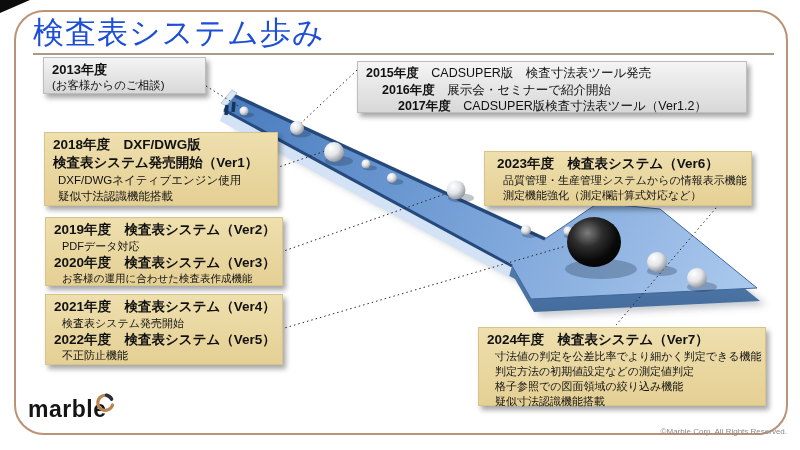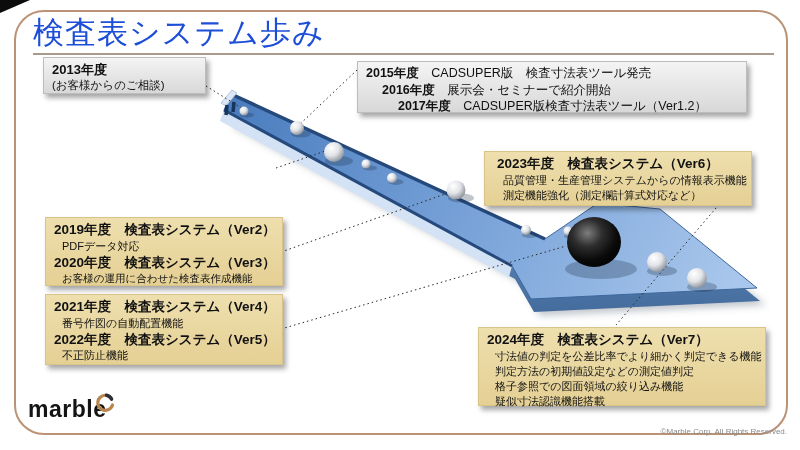--- a/index.html
+++ b/index.html
@@ -135,31 +135,37 @@
     <div class="bl">2013年度</div>
     <div class="rl">(お客様からのご相談)</div>
   </div>
 
   <div class="box gray b2015" style="left:357px;top:61px;width:390px;height:52px;">
     <div class="ln"><span class="y">2015年度</span><span>　CADSUPER版　検査寸法表ツール発売</span></div>
     <div class="ln i1"><span class="y">2016年度</span><span>　展示会・セミナーで紹介開始</span></div>
     <div class="ln i2"><span class="y">2017年度</span><span>　CADSUPER版検査寸法表ツール（Ver1.2）</span></div>
   </div>
 
+  <div class="box tan b2018" style="left:44px;top:132px;width:234px;height:74px;">
+    <div class="bl">2018年度　DXF/DWG版</div>
+    <div class="bl">検査表システム発売開始（Ver1）</div>
+    <div class="rl">DXF/DWGネイティブエンジン使用</div>
+    <div class="rl">疑似寸法認識機能搭載</div>
+  </div>
 
   <div class="box tan b2019" style="left:45px;top:217px;width:238px;height:69px;">
     <div class="bl">2019年度　検査表システム（Ver2）</div>
     <div class="rl">PDFデータ対応</div>
     <div class="bl">2020年度　検査表システム（Ver3）</div>
     <div class="rl small">お客様の運用に合わせた検査表作成機能</div>
   </div>
 
   <div class="box tan b2021" style="left:45px;top:294px;width:238px;height:71px;">
     <div class="bl">2021年度　検査表システム（Ver4）</div>
-    <div class="rl">番号作図の自動配置機能</div>
+    <div class="rl">検査表システム発売開始</div>
     <div class="bl">2022年度　検査表システム（Ver5）</div>
     <div class="rl">不正防止機能</div>
   </div>
 
   <div class="box tan b2023" style="left:484px;top:151px;width:268px;height:55px;padding-left:12px;">
     <div class="bl">2023年度　検査表システム（Ver6）</div>
     <div class="rl">品質管理・生産管理システムからの情報表示機能</div>
     <div class="rl">測定機能強化（測定欄計算式対応など）</div>
   </div>
 

